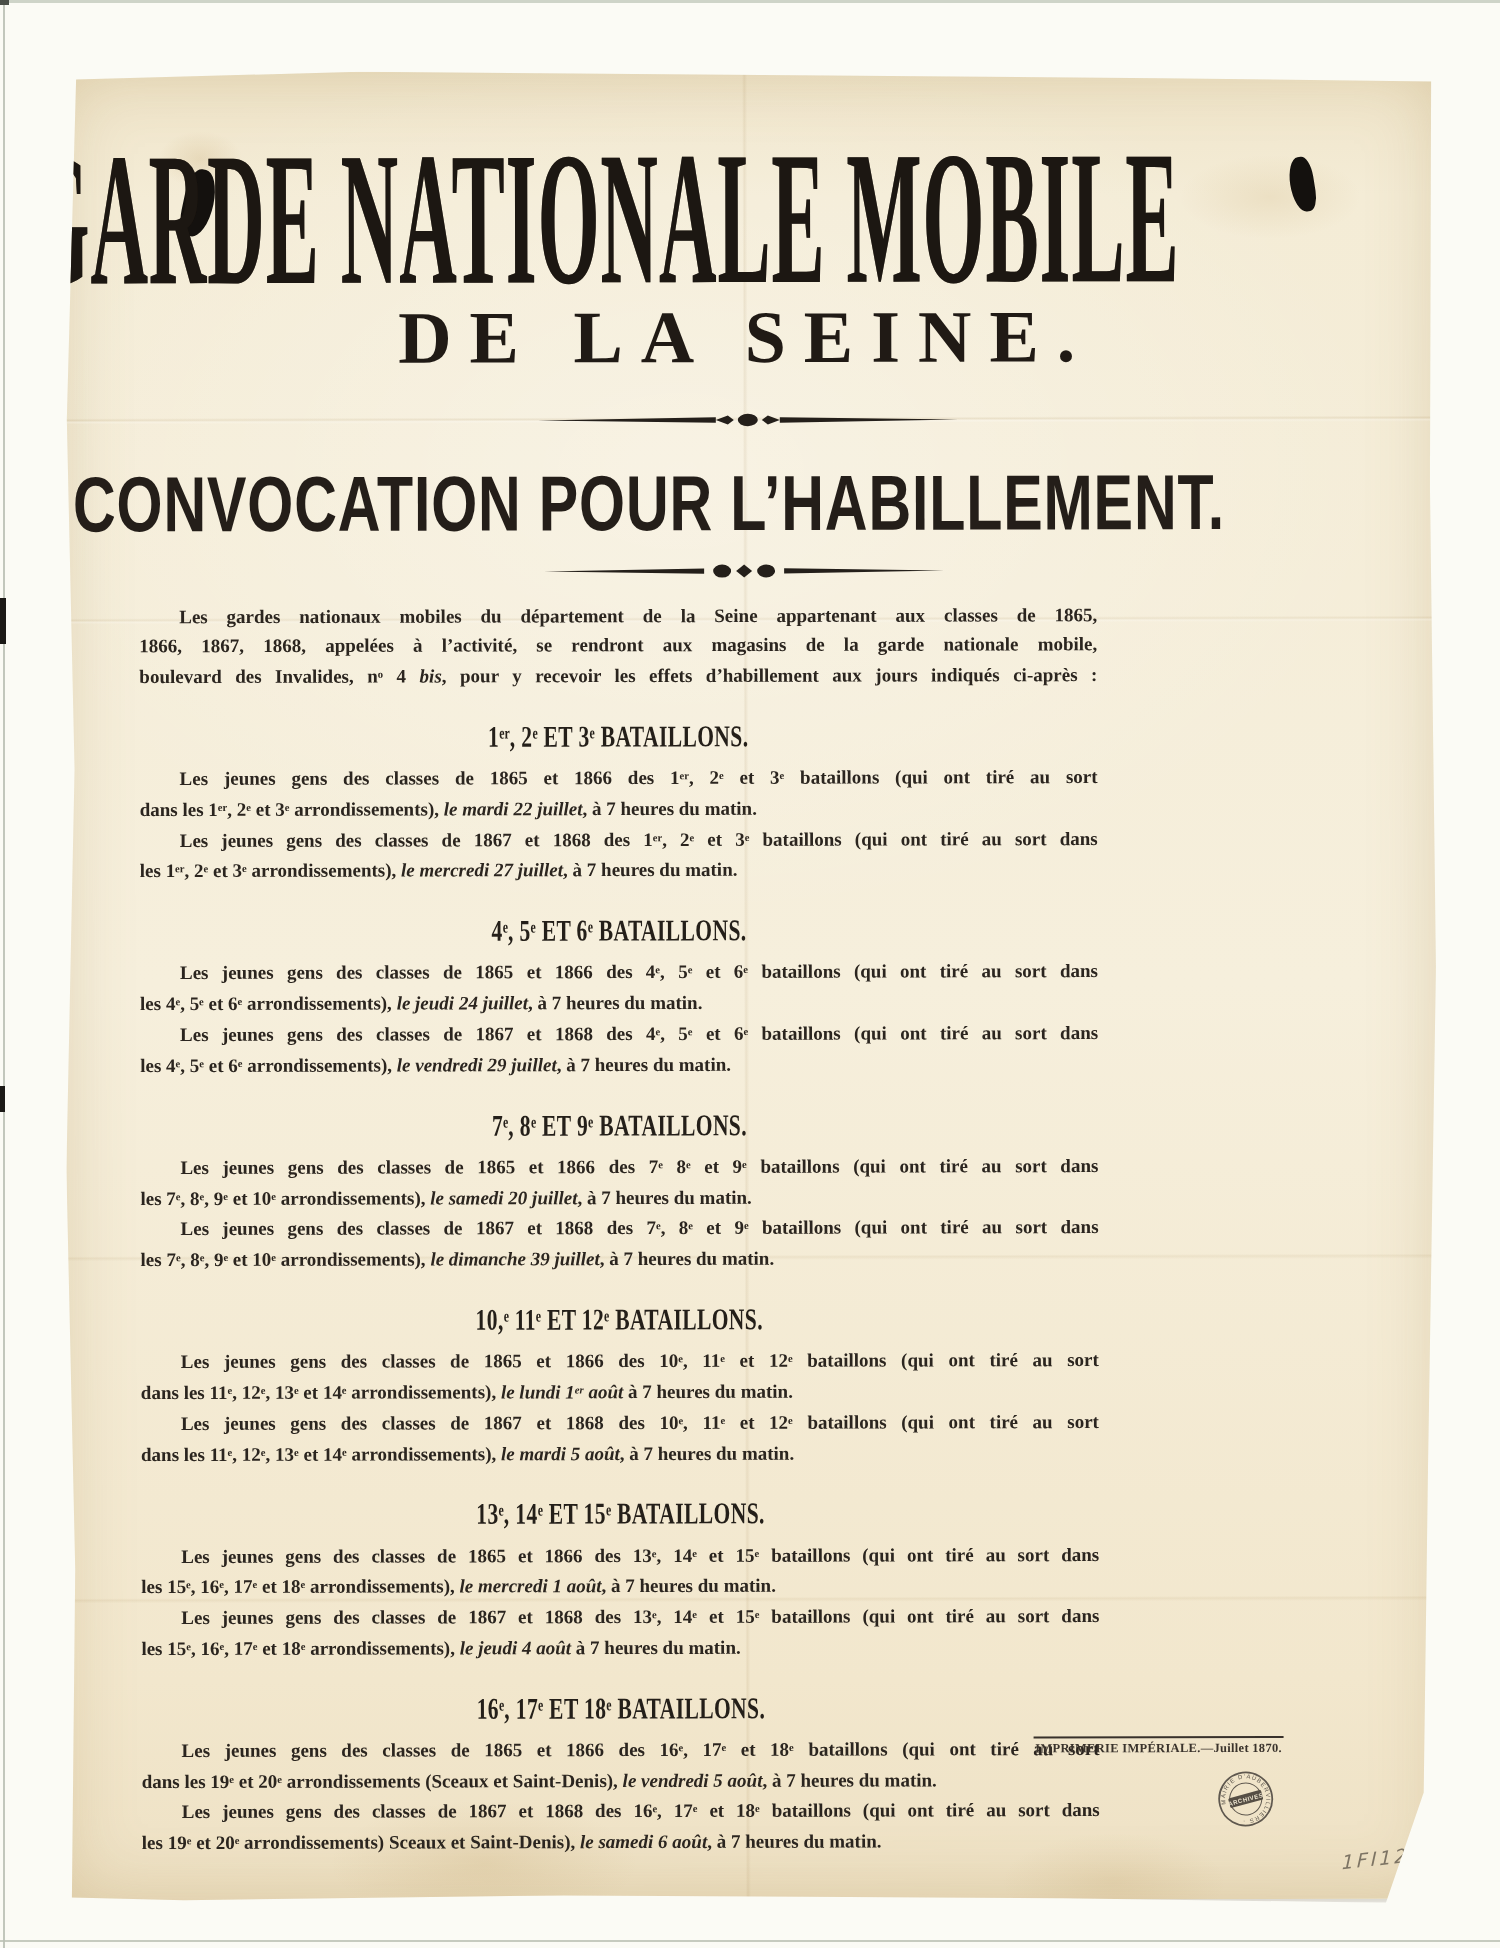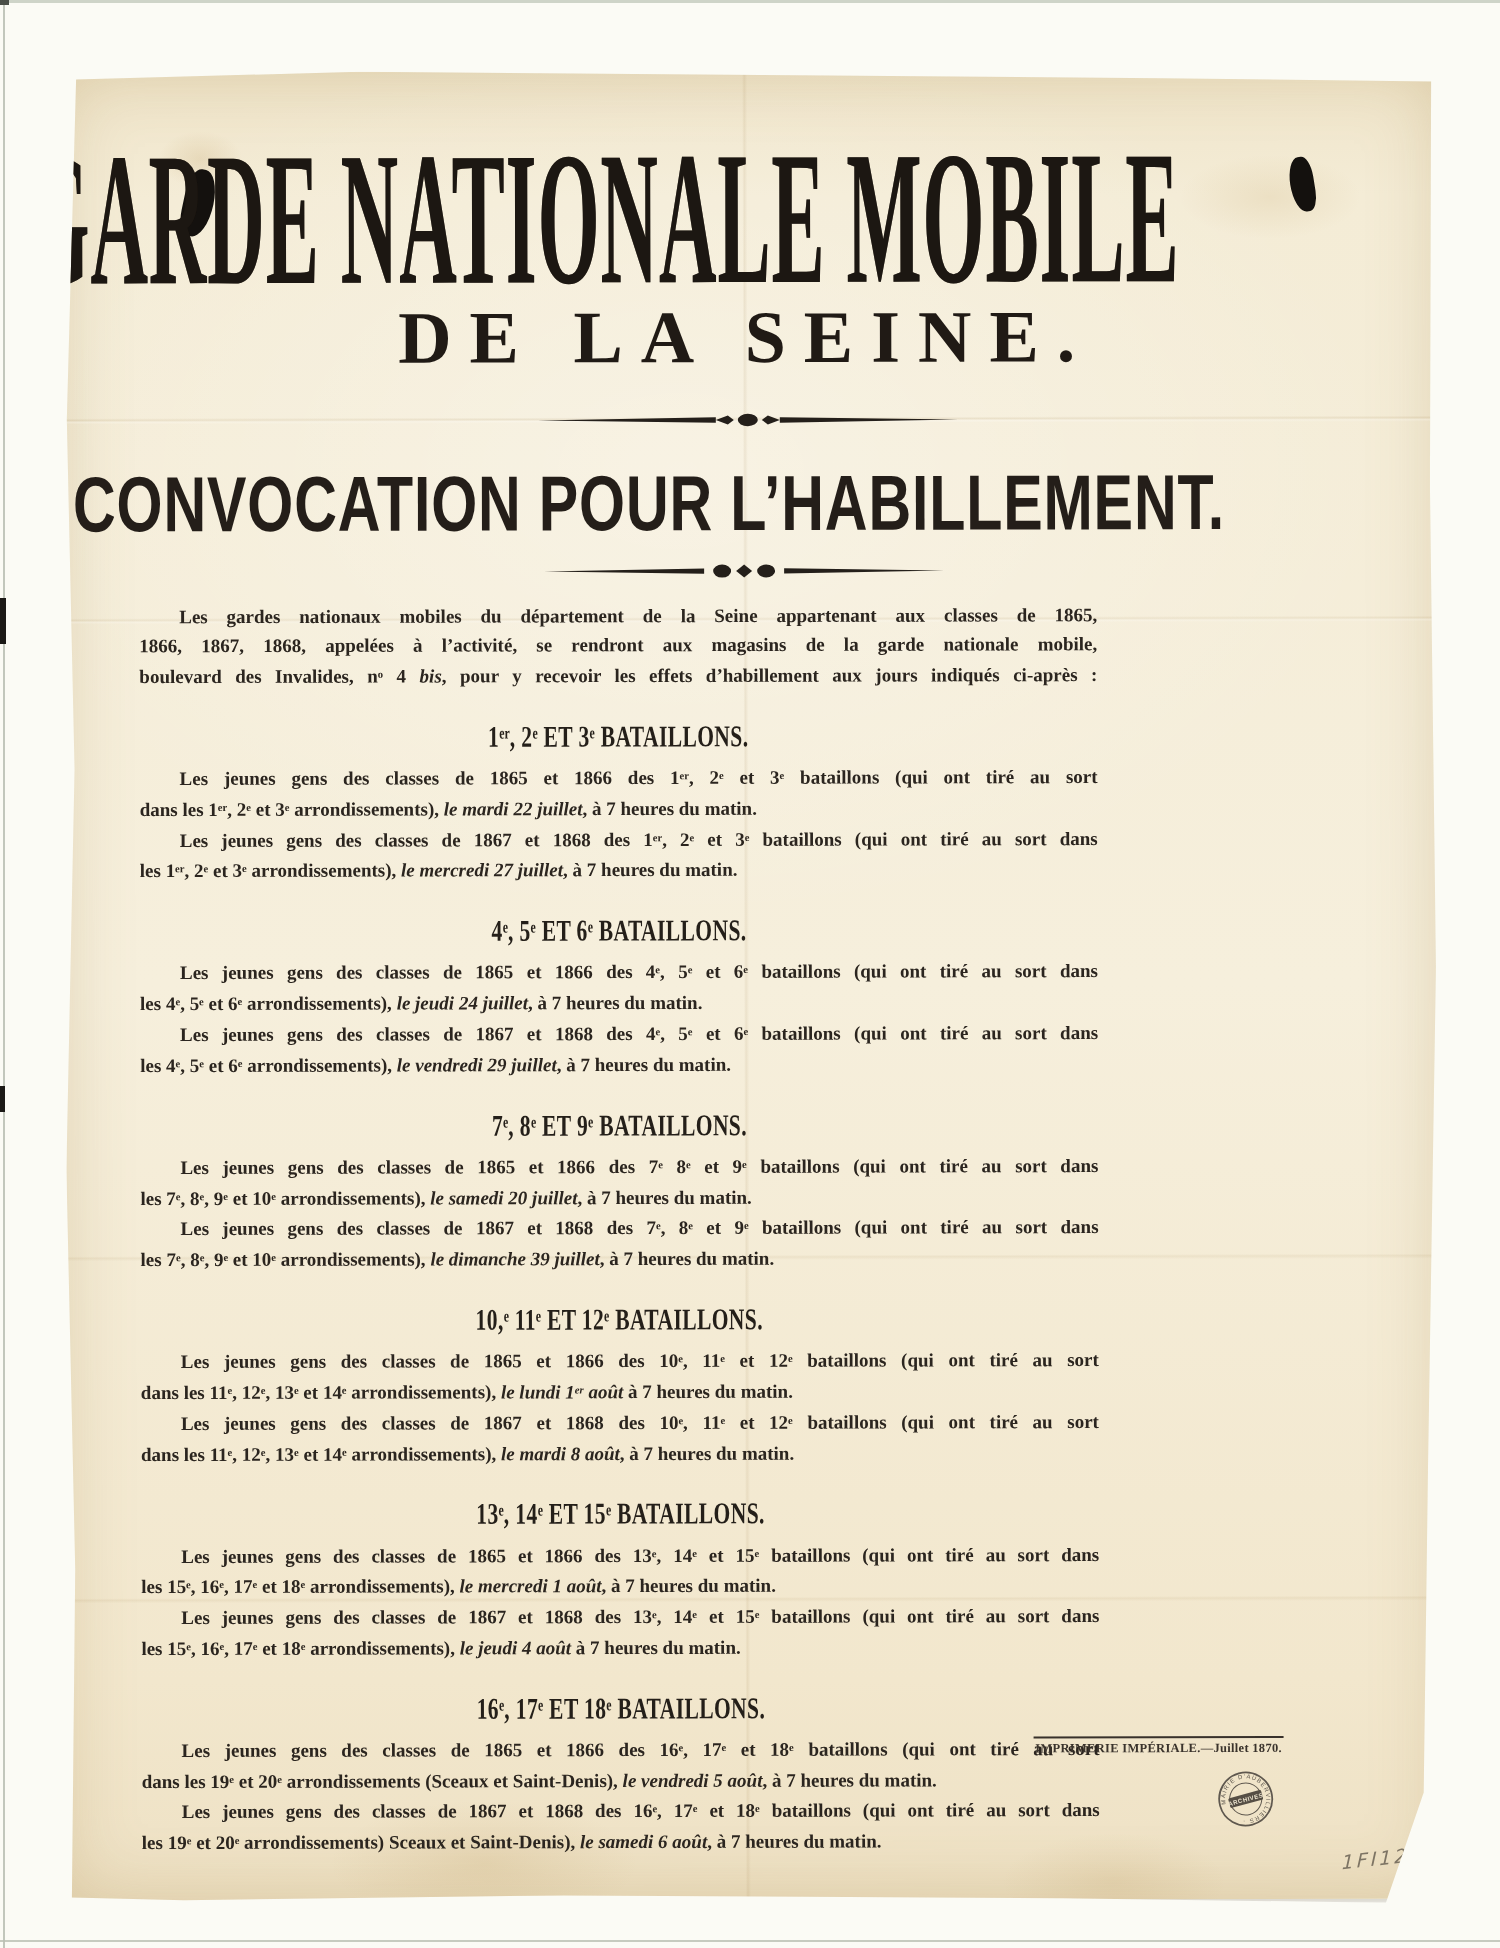--- a/index.html
+++ b/index.html
@@ -184,21 +184,21 @@
           </div>
         </div>
         <div class="section">
           <div class="sec-h"><span class="hx">10,<sup>e</sup> 11<sup>e</sup> ET 12<sup>e</sup> BATAILLONS.</span></div>
           <div>
             <div class="bl jl indent">Les jeunes gens des classes de 1865 et 1866 des 10<sup>e</sup>, 11<sup>e</sup> et 12<sup>e</sup> bataillons (qui ont tiré au sort</div>
             <div class="bl ll">dans les 11<sup>e</sup>, 12<sup>e</sup>, 13<sup>e</sup> et 14<sup>e</sup> arrondissements), <i>le lundi 1<sup>er</sup> août</i> à 7 heures du matin.</div>
           </div>
           <div>
             <div class="bl jl indent">Les jeunes gens des classes de 1867 et 1868 des 10<sup>e</sup>, 11<sup>e</sup> et 12<sup>e</sup> bataillons (qui ont tiré au sort</div>
-            <div class="bl ll">dans les 11<sup>e</sup>, 12<sup>e</sup>, 13<sup>e</sup> et 14<sup>e</sup> arrondissements), <i>le mardi 8 août</i>, à 7 heures du matin.</div>
+            <div class="bl ll">dans les 11<sup>e</sup>, 12<sup>e</sup>, 13<sup>e</sup> et 14<sup>e</sup> arrondissements), <i>le mardi 5 août</i>, à 7 heures du matin.</div>
           </div>
         </div>
         <div class="section">
           <div class="sec-h"><span class="hx">13<sup>e</sup>, 14<sup>e</sup> ET 15<sup>e</sup> BATAILLONS.</span></div>
           <div>
             <div class="bl jl indent">Les jeunes gens des classes de 1865 et 1866 des 13<sup>e</sup>, 14<sup>e</sup> et 15<sup>e</sup> bataillons (qui ont tiré au sort dans</div>
             <div class="bl ll">les 15<sup>e</sup>, 16<sup>e</sup>, 17<sup>e</sup> et 18<sup>e</sup> arrondissements), <i>le mercredi 1 août</i>, à 7 heures du matin.</div>
           </div>
           <div>
             <div class="bl jl indent">Les jeunes gens des classes de 1867 et 1868 des 13<sup>e</sup>, 14<sup>e</sup> et 15<sup>e</sup> bataillons (qui ont tiré au sort dans</div>

